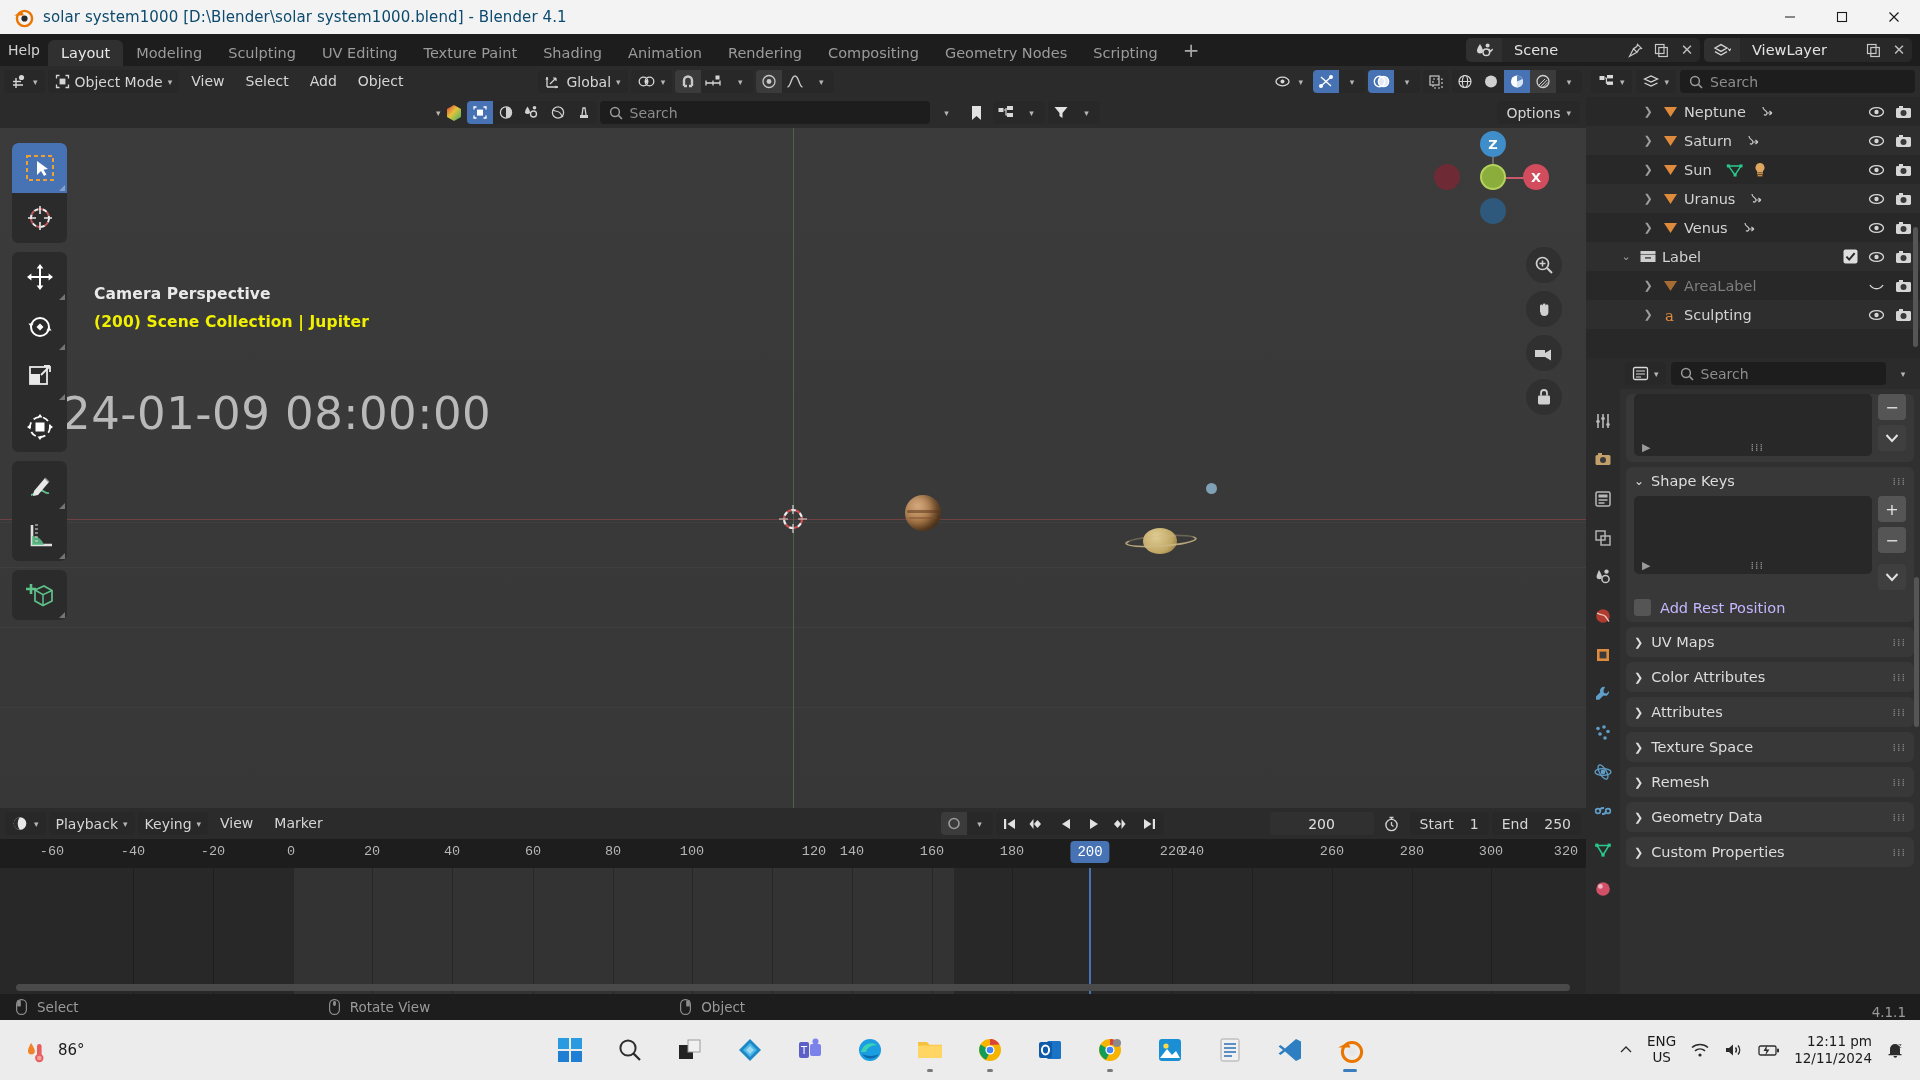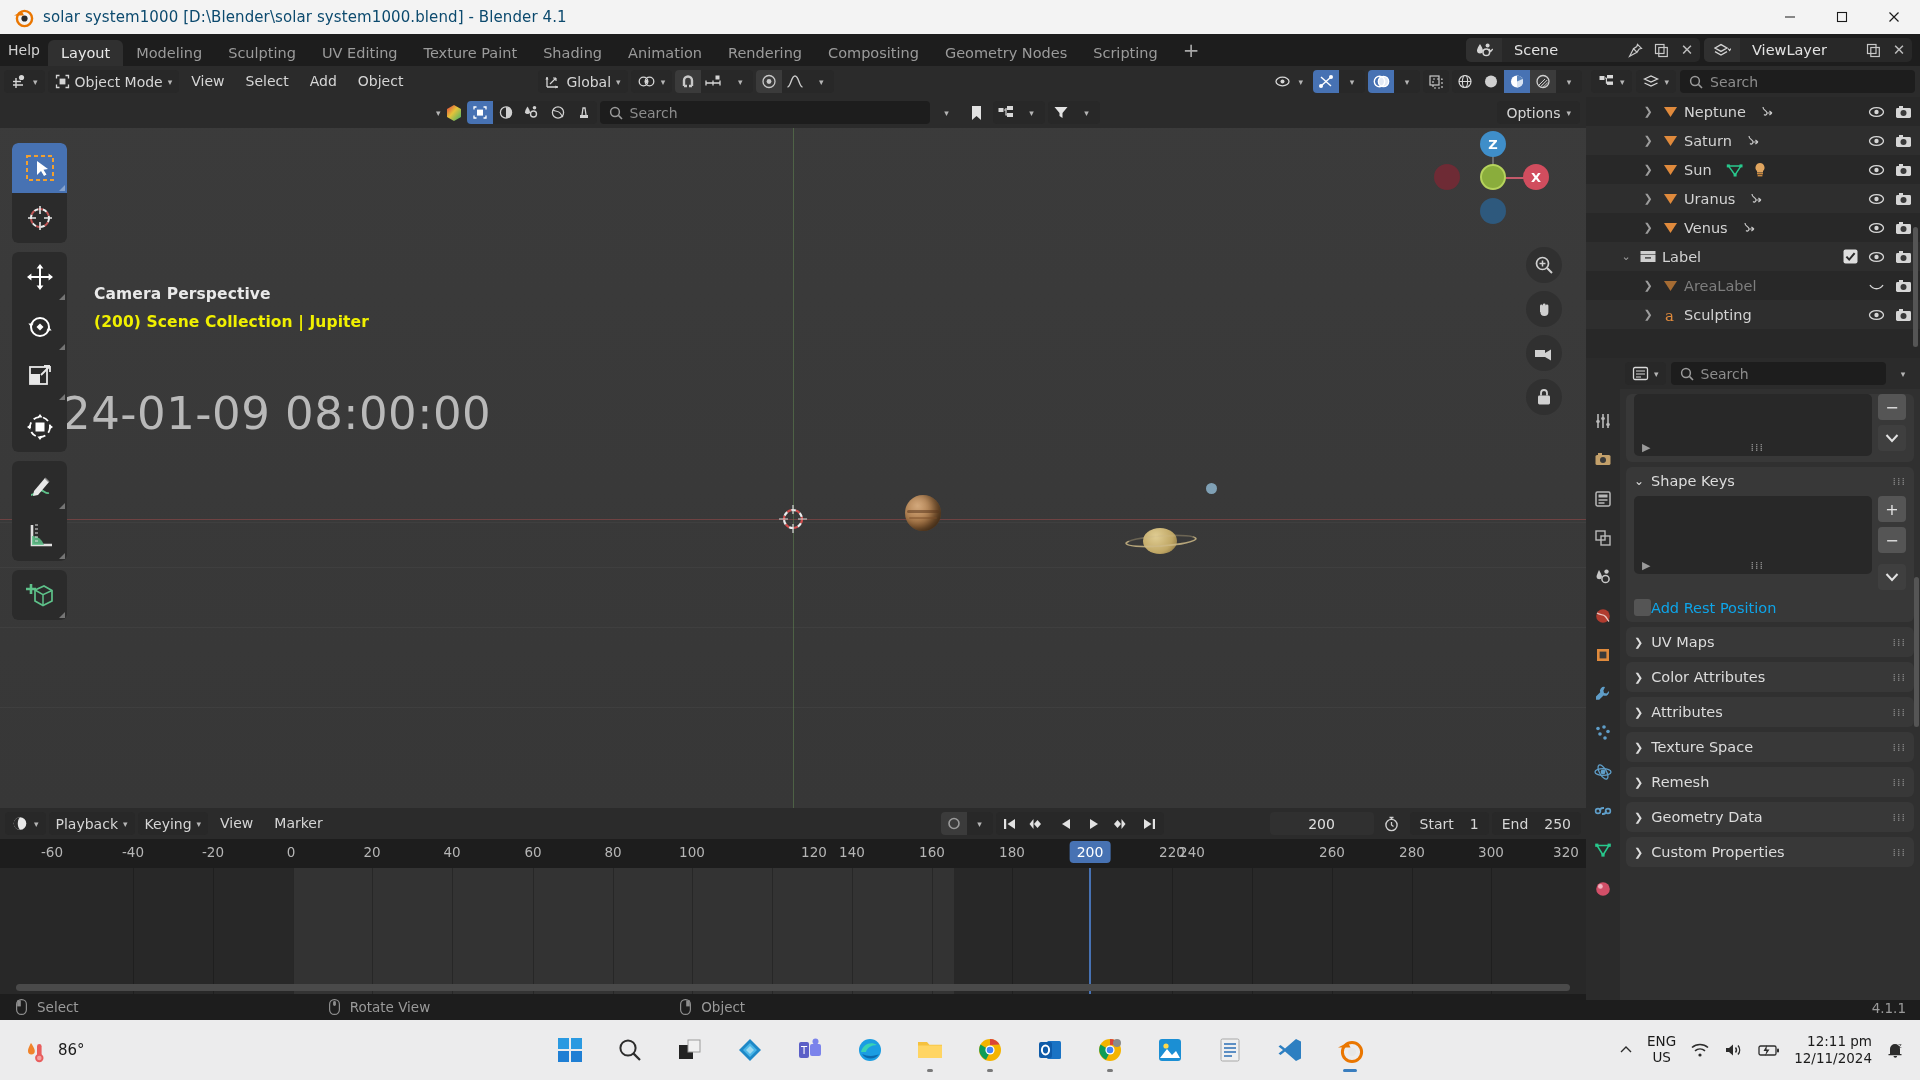--- a/index.html
+++ b/index.html
@@ -128,21 +128,21 @@
   .tl-num {
     height: 23px; min-width: 104px; background: #303030; border-radius: 4px;
     display: flex; align-items: center; justify-content: center; color: #e0e0e0; font-size: 14px;
   }
   .tl-field {
     height: 23px; background: #282828; border-radius: 4px; display: flex; align-items: center;
     color: #d6d6d6; font-size: 14px; padding: 0 10px; gap: 16px;
   }
   .tl-play { display: flex; background: #282828; border-radius: 4px; overflow: hidden; height: 23px; }
   .tl-play .pb { width: 28px; height: 23px; display: flex; align-items: center; justify-content: center; }
-  .tl-ruler { height: 29px; background: #1d1d1d; position: relative; }
+  .tl-ruler { height: 29px; background: #1d1d1d; position: relative; font-family: Liberation Mono, monospace; }
   .tl-tick { position: absolute; top: 5px; color: #b6b6b6; font-size: 13.5px; transform: translateX(-50%); white-space: nowrap; }
   .tl-body { flex: 1; background: #282828; position: relative; overflow: hidden; }
   .tl-shade { position: absolute; top: 0; bottom: 0; background: #303030; }
   .tl-vgrid { position: absolute; top: 0; bottom: 0; width: 1px; background: rgba(0,0,0,.22); }
   .playhead { position: absolute; top: 0; bottom: 0; width: 2px; background: #4772b3; }
   .playhead-lbl {
     position: absolute; top: 2px; height: 22px; background: #4772b3; color: #fff;
     border-radius: 4px; display: flex; align-items: center; justify-content: center;
     font-size: 14px; padding: 0 7px; transform: translateX(-50%);
   }
@@ -184,21 +184,21 @@
   .panel { background: #383838; border-radius: 6px; margin-bottom: 5px; padding: 6px 8px; }
   .panel-hd { display: flex; align-items: center; gap: 7px; color: #dcdcdc; font-size: 14.5px; }
   .panel-hd .grip { margin-left: auto; color: #8b8b8b; font-size: 11px; letter-spacing: 1px; }
   .panel-row { display: flex; gap: 6px; margin-top: 7px; }
   .listbox { flex: 1; height: 78px; background: #282828; border-radius: 5px; position: relative; }
   .listbox .footer { position: absolute; left: 0; right: 0; bottom: 2px; display: flex; align-items: center; padding: 0 8px; color: #9a9a9a; font-size: 11px; }
   .listbox .footer .dots { margin: 0 auto; letter-spacing: 1px; }
   .sidebtns { width: 28px; display: flex; flex-direction: column; gap: 5px; }
   .sbtn { height: 26px; background: #555555; border-radius: 4px; display: flex; align-items: center; justify-content: center; color: #e2e2e2; font-size: 16px; }
   .sbtn.dark { background: #3f3f3f; }
-  .checkrow { display: flex; align-items: center; margin-top: 9px; color: #0ea5e9; font-size: 14.5px; }
+  .checkrow { display: flex; align-items: center; gap: 9px; margin-top: 9px; color: #c4b5fd; font-size: 14.5px; }
   .cbox { width: 17px; height: 17px; border-radius: 3px; background: #555; }
   .collapsed { background: #383838; border-radius: 6px; margin-bottom: 5px; padding: 7px 8px; display: flex; align-items: center; gap: 8px; color: #dcdcdc; font-size: 14.5px; }
   .collapsed .grip { margin-left: auto; color: #8b8b8b; font-size: 11px; letter-spacing: 1px; }
   .props-scroll { position: absolute; right: 1px; top: 188px; width: 5px; height: 150px; background: #555; border-radius: 3px; }
 
   
   .taskbar {
     height: 60px; background: #ececed; flex: none; display: flex; align-items: center; position: relative;
   }
   .tb-weather { display: flex; align-items: center; gap: 8px; margin-left: 24px; }
@@ -1342,21 +1342,21 @@
               <span style="font-size:11px">❯</span>
               <span>Custom Properties</span>
               <span class="grip">⁞⁞⁞</span>
             </div>
 
             <div class="props-scroll"></div>
           </div>
         </div>
       </div>
 
-      <div style="height:20px;background:#1d1d1d;display:flex;align-items:flex-start;justify-content:flex-end;padding-right:14px;color:#9a9a9a;font-size:13.5px;flex:none">
+      <div style="height:26px;background:#1d1d1d;display:flex;align-items:flex-end;justify-content:flex-end;padding-right:14px;color:#9a9a9a;font-size:13.5px;flex:none">
         <span>4.1.1</span>
       </div>
     </div>
   </div>
 
   <div class="taskbar">
     <div class="tb-weather">
       <svg width="26" height="30" viewBox="0 0 26 30">
         <path d="M7 8 C7 8 4 13 4 16 a3.4 3.4 0 0 0 6.8 0 C10.8 13 7 8 7 8Z" fill="#f0832a"></path>
         <rect x="13" y="9" width="4.6" height="13" rx="2.3" fill="#e85d5d"></rect>

